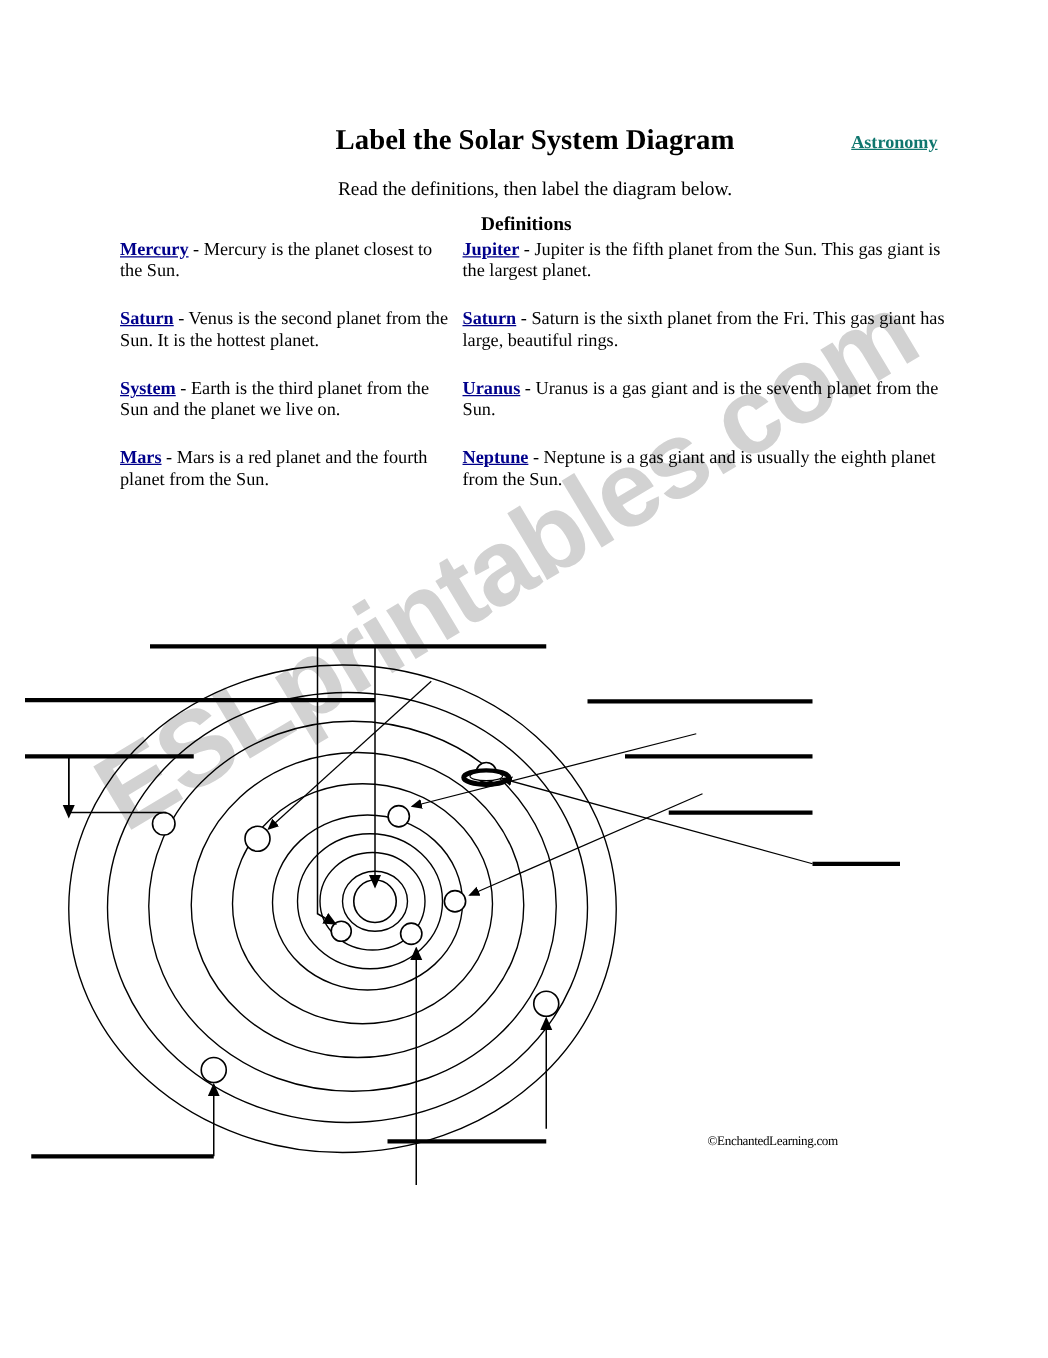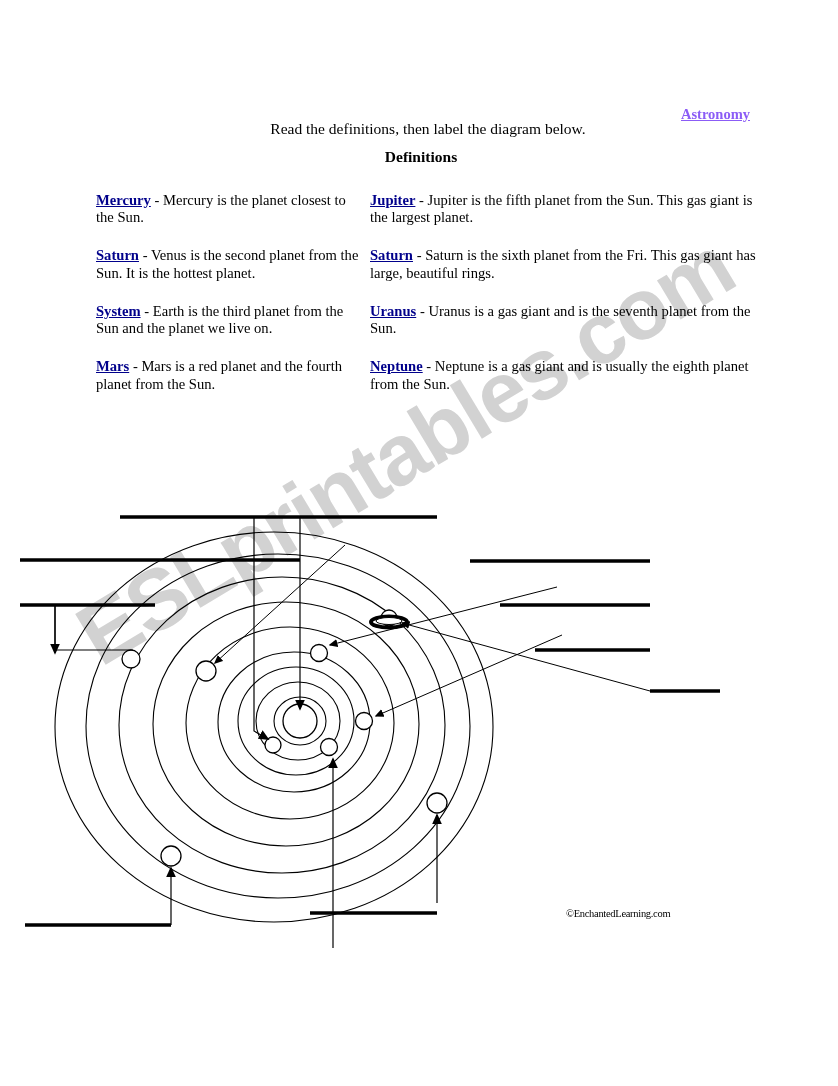--- a/index.html
+++ b/index.html
@@ -54,21 +54,21 @@
     line-height: 1.0;
     margin: 0;
     padding-left: 18px;
   }
   #astronomy-link {
     position: absolute;
     right: 88px;
     top: 6px;
     font-size: 14.5px;
     font-weight: bold;
-    color: #8b5cf6;
+    color: #0f766e;
     text-decoration: underline;
   }
   #subtitle {
     text-align: center;
     font-size: 15.5px;
     margin: 20px 0 0 0;
     padding-left: 18px;
   }
   #definitions-heading {
     text-align: center;
@@ -129,20 +129,21 @@
   }
 </style>
 </head>
 <body>
 
 <div id="watermark">
   <div class="wm-text">ESLprintables.com</div>
 </div>
 
 <div id="header">
+  <div id="page-title">Label the Solar System Diagram</div>
   <a id="astronomy-link" href="#">Astronomy</a>
   <div id="subtitle">Read the definitions, then label the diagram below.</div>
   <div id="definitions-heading">Definitions</div>
 </div>
 
 <div id="definitions">
 
   <div class="def-col" id="def-col-left">
     <div class="def-item">
       <span class="def-term">Mercury</span><span class="def-body"> - Mercury is the planet closest to the Sun.</span>

